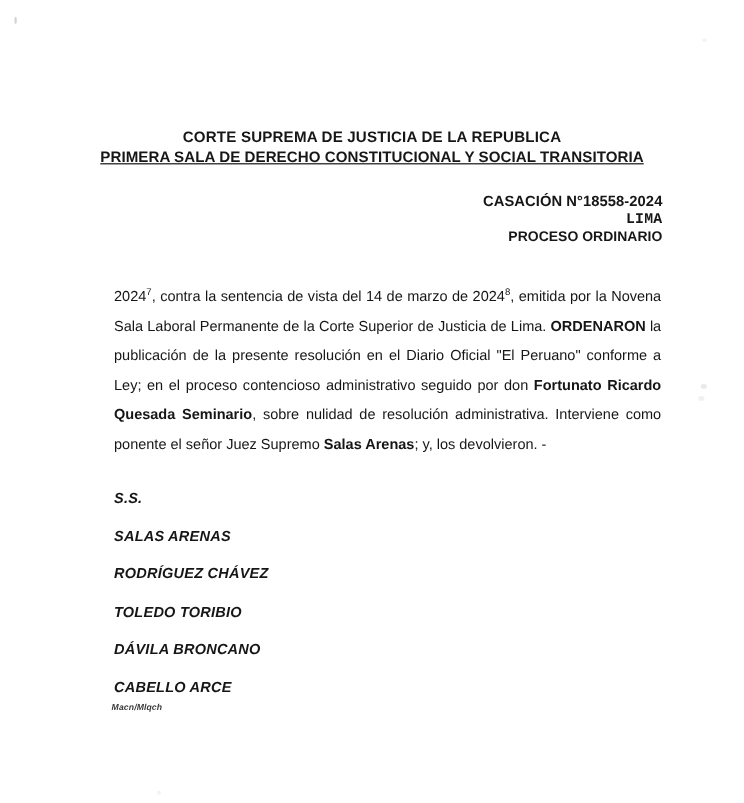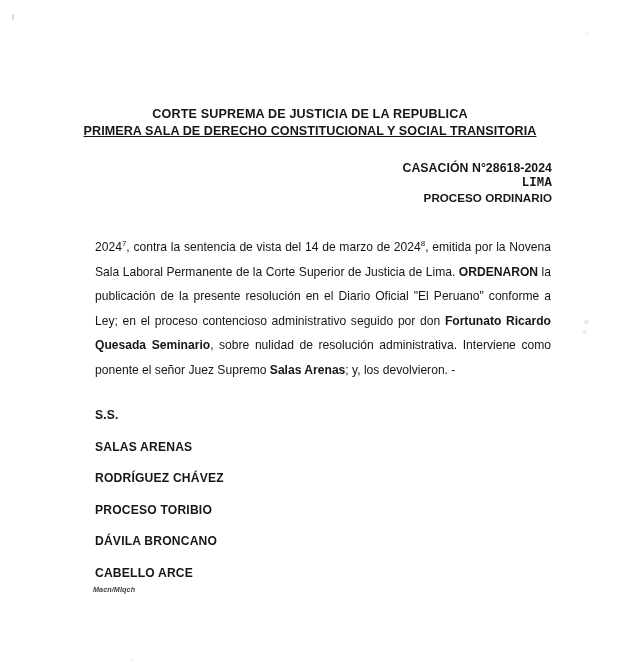--- a/index.html
+++ b/index.html
@@ -98,20 +98,21 @@
     line-height: 0;
   }
 
   .signatures {
     position: absolute;
     left: 95px;
     top: 408px;
     font-weight: bold;
     font-size: 12.1px;
     letter-spacing: .2px;
+    font-style: italic;
   }
   .signatures .sig {
     margin-bottom: 17.5px;
   }
   .signatures .sig:last-child { margin-bottom: 16px; }
 
   .initials {
     position: absolute;
     left: 93px;
     top: 585px;
@@ -132,31 +133,31 @@
   <div class="speck s3"></div>
   <div class="speck s4"></div>
   <div class="speck s5"></div>
 
   <div class="header">
     <div class="line1">CORTE SUPREMA DE JUSTICIA DE LA REPUBLICA</div>
     <div class="line2">PRIMERA SALA DE DERECHO CONSTITUCIONAL Y SOCIAL TRANSITORIA</div>
   </div>
 
   <div class="caseblock">
-    <div class="casacion">CASACIÓN N°28618-2024</div>
+    <div class="casacion">CASACIÓN N°18558-2024</div>
     <div class="lima">LIMA</div>
     <div class="proceso">PROCESO ORDINARIO</div>
   </div>
 
   <div class="body-text"><span>2024</span><sup>7</sup><span>, contra la sentencia de vista del 14 de marzo de 2024</span><sup>8</sup><span>, emitida por la Novena Sala Laboral Permanente de la Corte Superior de Justicia de Lima. </span><b>ORDENARON</b><span> la publicación de la presente resolución en el Diario Oficial "El Peruano" conforme a Ley; en el proceso contencioso administrativo seguido por don </span><b>Fortunato Ricardo Quesada Seminario</b><span>, sobre nulidad de resolución administrativa. Interviene como ponente el señor Juez Supremo </span><b>Salas Arenas</b><span>; y, los devolvieron. -</span></div>
 
   <div class="signatures">
     <div class="sig">S.S.</div>
     <div class="sig">SALAS ARENAS</div>
     <div class="sig">RODRÍGUEZ CHÁVEZ</div>
-    <div class="sig">PROCESO TORIBIO</div>
+    <div class="sig">TOLEDO TORIBIO</div>
     <div class="sig">DÁVILA BRONCANO</div>
     <div class="sig">CABELLO ARCE</div>
   </div>
 
   <div class="initials">Macn/Mlqch</div>
 
 </div>
 
 </body></html>

